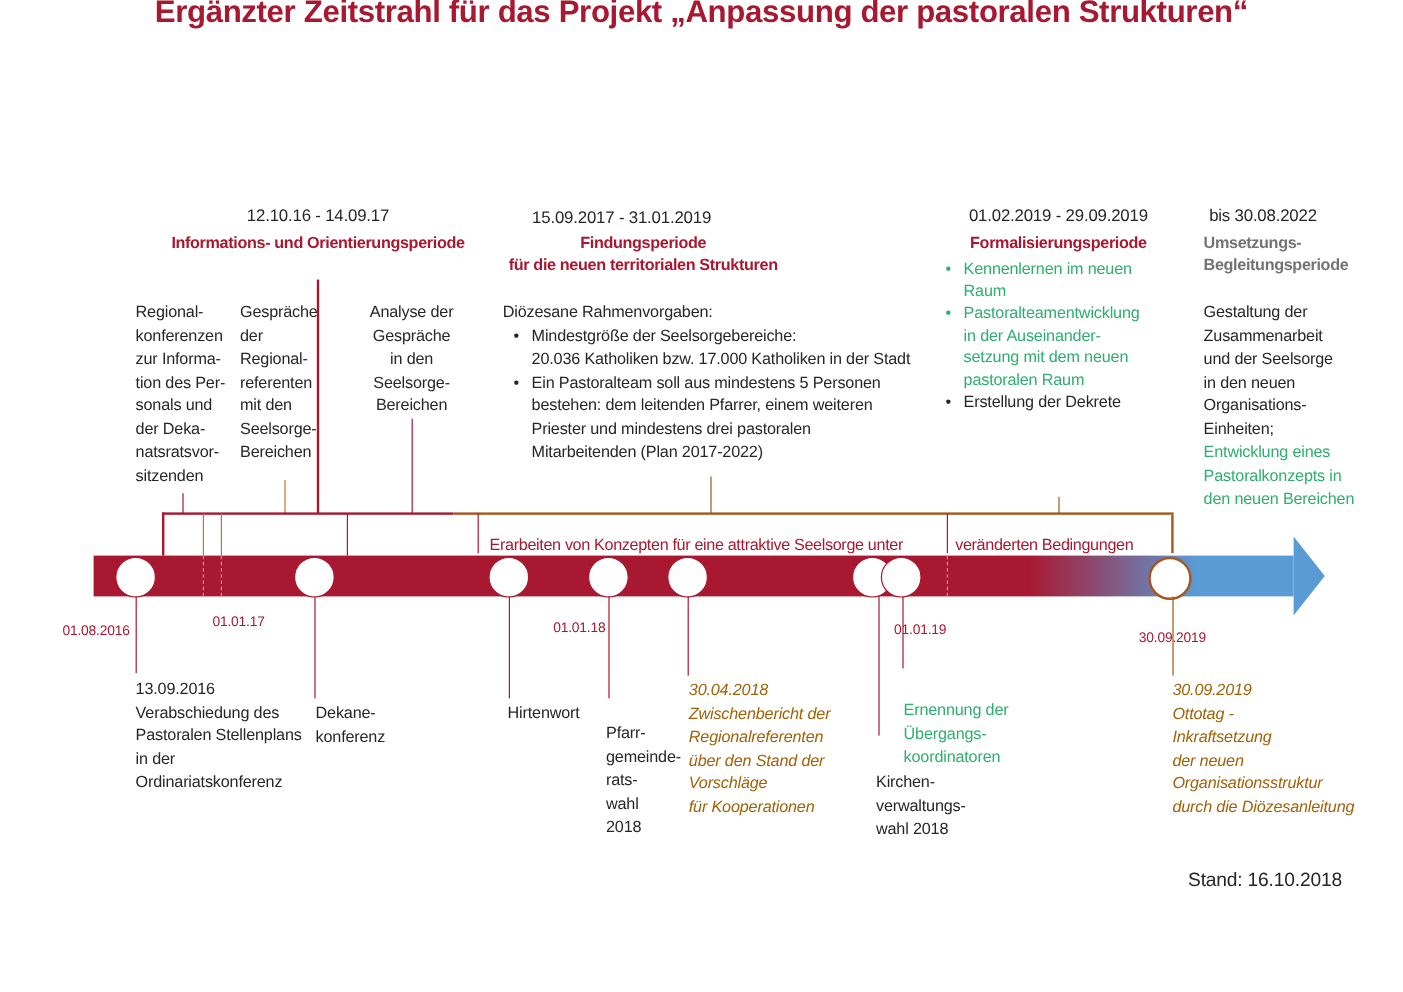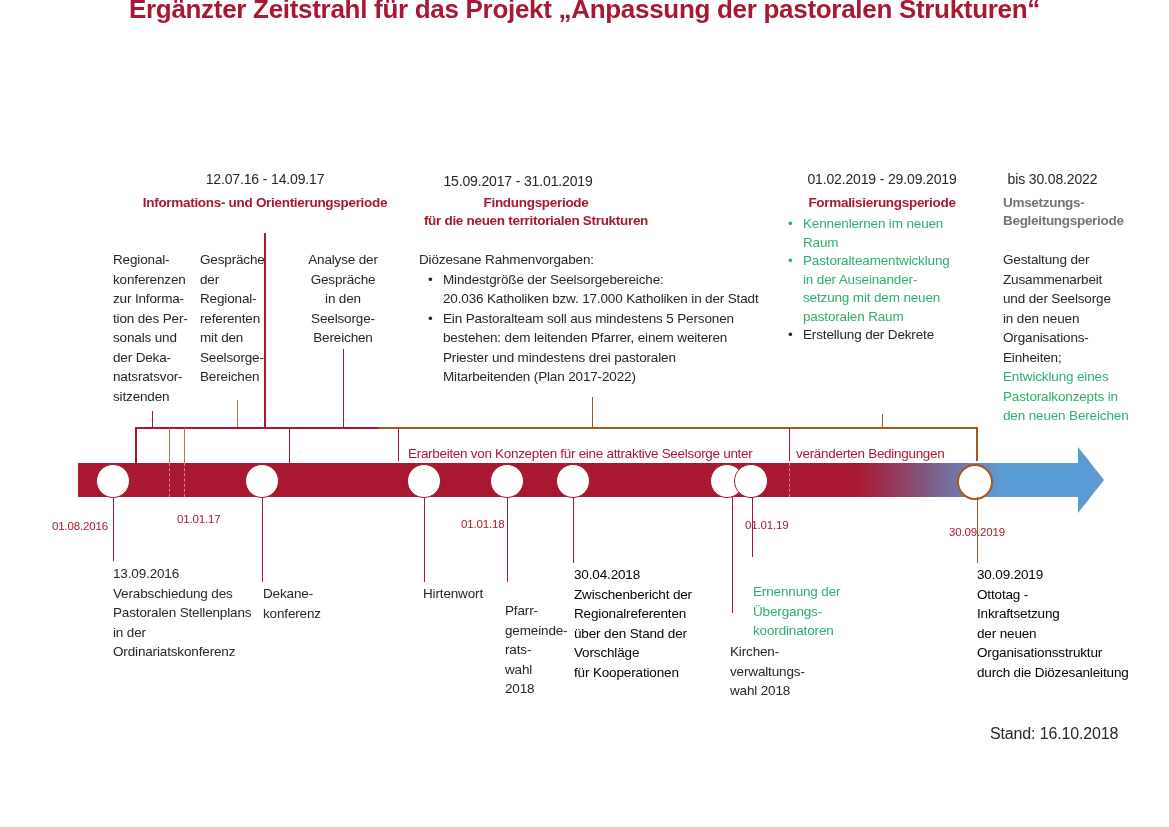--- a/index.html
+++ b/index.html
@@ -4,21 +4,21 @@
 <style>
   html,body{margin:0;padding:0;background:#fff;}
   .canvas{
     position:relative;width:1169px;height:827px;background:#fff;overflow:hidden;
     font-family:"Liberation Sans",sans-serif;color:#262626;
     font-size:13.5px;line-height:19.5px;letter-spacing:-0.15px;
   }
   .abs{position:absolute;}
   .ml{white-space:pre-line;}
   .crimson{color:#A81931;}
-  .red{color:#000000;}
+  .red{color:#a16207;font-style:italic;}
   .green{color:#2EAE6F;}
   .blue{color:#737373;}
   .lightblue{color:#6C9BD2;}
   .title{
     left:0;top:84;width:100%;text-align:center;
     font-size:26px;font-weight:bold;color:#A81931;letter-spacing:-0.3px;
   }
   .pdate{font-size:14px;color:#262626;text-align:center;}
   .pname{font-size:13.5px;font-weight:bold;text-align:center;letter-spacing:-0.3px;line-height:18px;}
   .vline{position:absolute;}
@@ -46,21 +46,21 @@
   .banner{font-size:13.5px;font-weight:normal;color:#A81931;white-space:nowrap;letter-spacing:-0.3px;}
   .footer{font-size:16px;color:#262626;}
 </style>
 </head>
 <body>
 
 <div class="canvas">
 
   <div class="abs title">Ergänzter Zeitstrahl für das Projekt „Anpassung der pastoralen Strukturen“</div>
 
-  <div class="abs pdate" style="left:155px;top:170px;width:220px;">12.07.16 - 14.09.17</div>
+  <div class="abs pdate" style="left:155px;top:170px;width:220px;">12.10.16 - 14.09.17</div>
   <div class="abs pname crimson" style="left:130px;top:194px;width:270px;">Informations- und Orientierungsperiode</div>
 
   <div class="abs pdate" style="left:408px;top:172px;width:220px;">15.09.2017 - 31.01.2019</div>
   <div class="abs pname crimson ml" style="left:386px;top:194px;width:300px;">Findungsperiode
 für die neuen territorialen Strukturen</div>
 
   <div class="abs pdate" style="left:798px;top:170px;width:168px;">01.02.2019 - 29.09.2019</div>
   <div class="abs pname crimson" style="left:798px;top:194px;width:168px;">Formalisierungsperiode</div>
 
   <div class="abs pdate lightblue" style="left:990px;top:170px;width:125px;">bis 30.08.2022</div>

